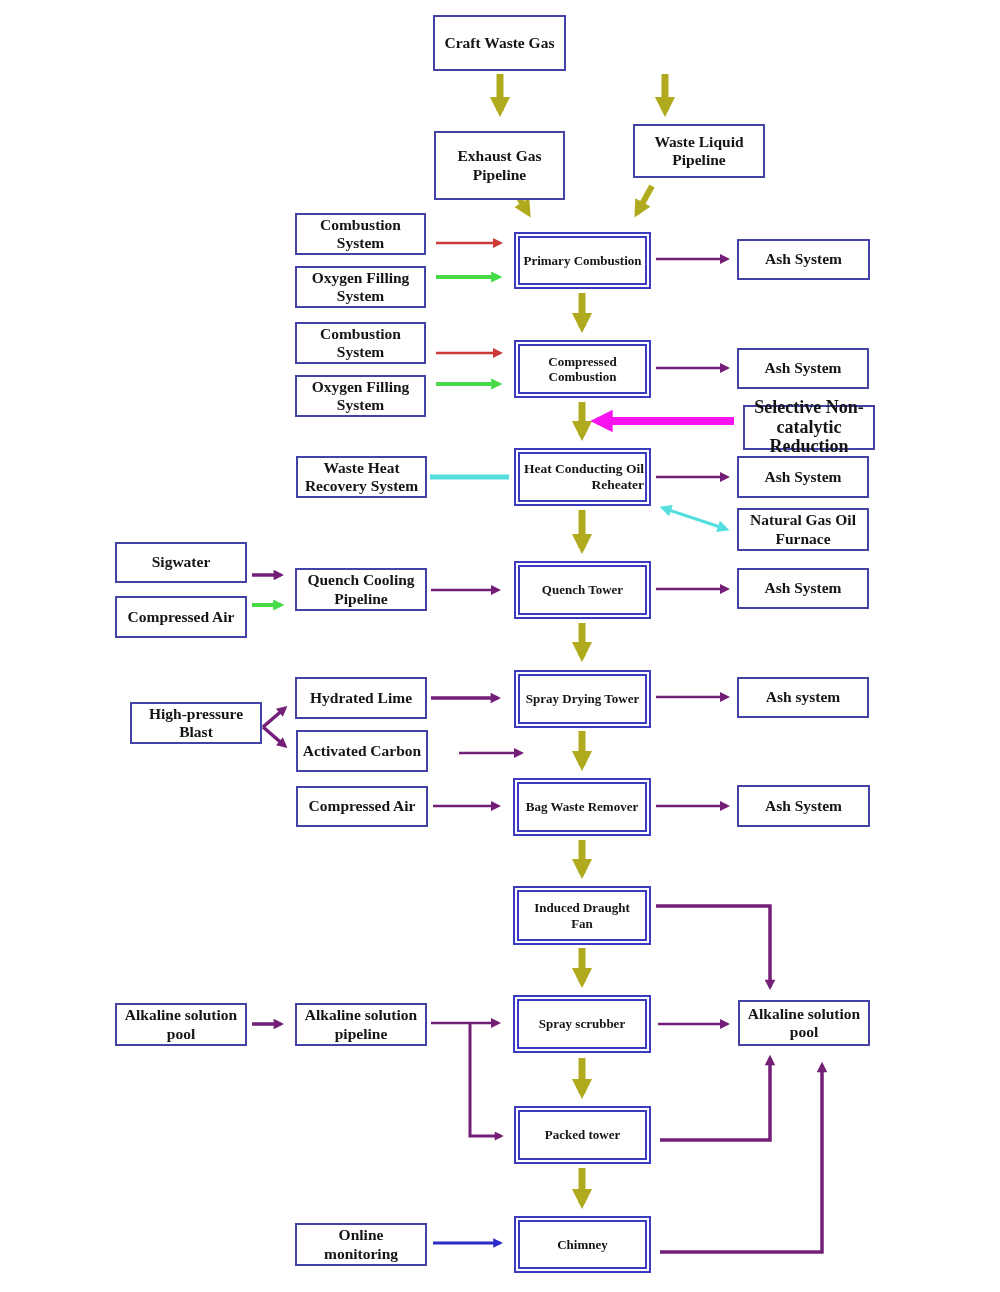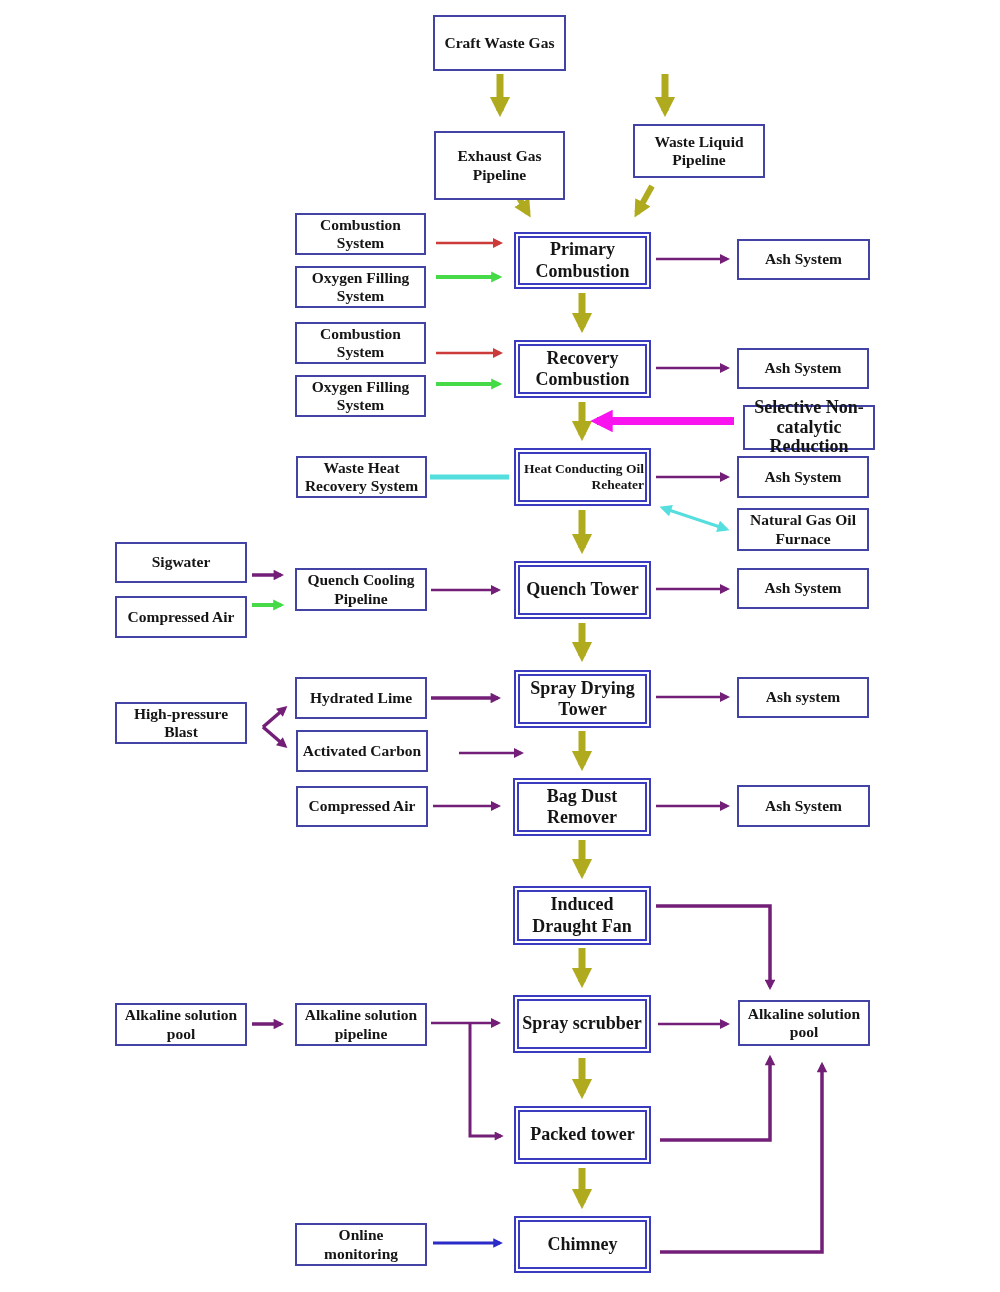--- a/index.html
+++ b/index.html
@@ -20,21 +20,21 @@
     position:relative;width:1000px;height:1292px;background:var(--c-background);
     font-family:"Liberation Serif", serif;color:var(--c-text);overflow:hidden;border-radius:15px;
   }
   #arrows{position:absolute;left:0;top:0;width:1000px;height:1292px;}
   .box{
     position:absolute;box-sizing:border-box;background:#fff;
     border:2px solid var(--c-box_border);
     display:flex;align-items:center;justify-content:center;text-align:center;
     font-weight:bold;font-size:15.5px;line-height:1.18;padding:1px 3px;
   }
-  .dbox{border:6px double var(--c-double_box_border);font-size:18px;}
+  .dbox{border:6px double var(--c-double_box_border);font-size:13px;}
   .fs-sm{font-size:18px;line-height:1.08;padding:0 2px;margin-left:6px;}
   .fs-rh{font-size:13.5px;line-height:1.2;padding:0 1px;text-align:right;}
 </style>
 </head>
 <body>
 
 <div id="diagram">
 
   <svg id="arrows" viewBox="0 0 1000 1292" xmlns="http://www.w3.org/2000/svg">
     <defs>
@@ -120,34 +120,34 @@
   <div class="box" style="left:633px;top:124px;width:132px;height:54px">Waste Liquid Pipeline</div>
 
   <div class="box" style="left:295px;top:213px;width:131px;height:42px">Combustion System</div>
   <div class="box" style="left:295px;top:266px;width:131px;height:42px">Oxygen Filling System</div>
   <div class="box" style="left:295px;top:322px;width:131px;height:42px">Combustion System</div>
   <div class="box" style="left:295px;top:375px;width:131px;height:42px">Oxygen Filling System</div>
   <div class="box" style="left:296px;top:456px;width:131px;height:42px">Waste Heat Recovery System</div>
   <div class="box" style="left:115px;top:542px;width:132px;height:41px">Sigwater</div>
   <div class="box" style="left:115px;top:596px;width:132px;height:42px">Compressed Air</div>
   <div class="box" style="left:295px;top:568px;width:132px;height:43px">Quench Cooling Pipeline</div>
-  <div class="box" style="left:115px;top:702px;width:132px;height:42px">High-pressure Blast</div>
+  <div class="box" style="left:130px;top:702px;width:132px;height:42px">High-pressure Blast</div>
   <div class="box" style="left:295px;top:677px;width:132px;height:42px">Hydrated Lime</div>
   <div class="box" style="left:296px;top:730px;width:132px;height:42px">Activated Carbon</div>
   <div class="box" style="left:296px;top:786px;width:132px;height:41px">Compressed Air</div>
   <div class="box" style="left:115px;top:1003px;width:132px;height:43px">Alkaline solution pool</div>
   <div class="box" style="left:295px;top:1003px;width:132px;height:43px">Alkaline solution pipeline</div>
   <div class="box" style="left:295px;top:1223px;width:132px;height:43px">Online monitoring</div>
 
   <div class="box dbox" style="left:514px;top:232px;width:137px;height:57px">Primary Combustion</div>
-  <div class="box dbox" style="left:514px;top:340px;width:137px;height:58px">Recovery Combustion</div>
+  <div class="box dbox" style="left:514px;top:340px;width:137px;height:58px">Compressed Combustion</div>
   <div class="box dbox fs-rh" style="left:514px;top:448px;width:137px;height:58px">Heat Conducting Oil Reheater</div>
   <div class="box dbox" style="left:514px;top:561px;width:137px;height:58px">Quench Tower</div>
   <div class="box dbox" style="left:514px;top:670px;width:137px;height:58px">Spray Drying Tower</div>
-  <div class="box dbox" style="left:513px;top:778px;width:138px;height:58px">Bag Dust Remover</div>
+  <div class="box dbox" style="left:513px;top:778px;width:138px;height:58px">Bag Waste Remover</div>
   <div class="box dbox" style="left:513px;top:886px;width:138px;height:59px">Induced Draught Fan</div>
   <div class="box dbox" style="left:513px;top:995px;width:138px;height:58px">Spray scrubber</div>
   <div class="box dbox" style="left:514px;top:1106px;width:137px;height:58px">Packed tower</div>
   <div class="box dbox" style="left:514px;top:1216px;width:137px;height:57px">Chimney</div>
 
   <div class="box" style="left:737px;top:239px;width:133px;height:41px">Ash System</div>
   <div class="box" style="left:737px;top:348px;width:132px;height:41px">Ash System</div>
   <div class="box fs-sm" style="left:737px;top:405px;width:132px;height:45px">Selective Non-catalytic Reduction</div>
   <div class="box" style="left:737px;top:456px;width:132px;height:42px">Ash System</div>
   <div class="box" style="left:737px;top:508px;width:132px;height:43px">Natural Gas Oil Furnace</div>

